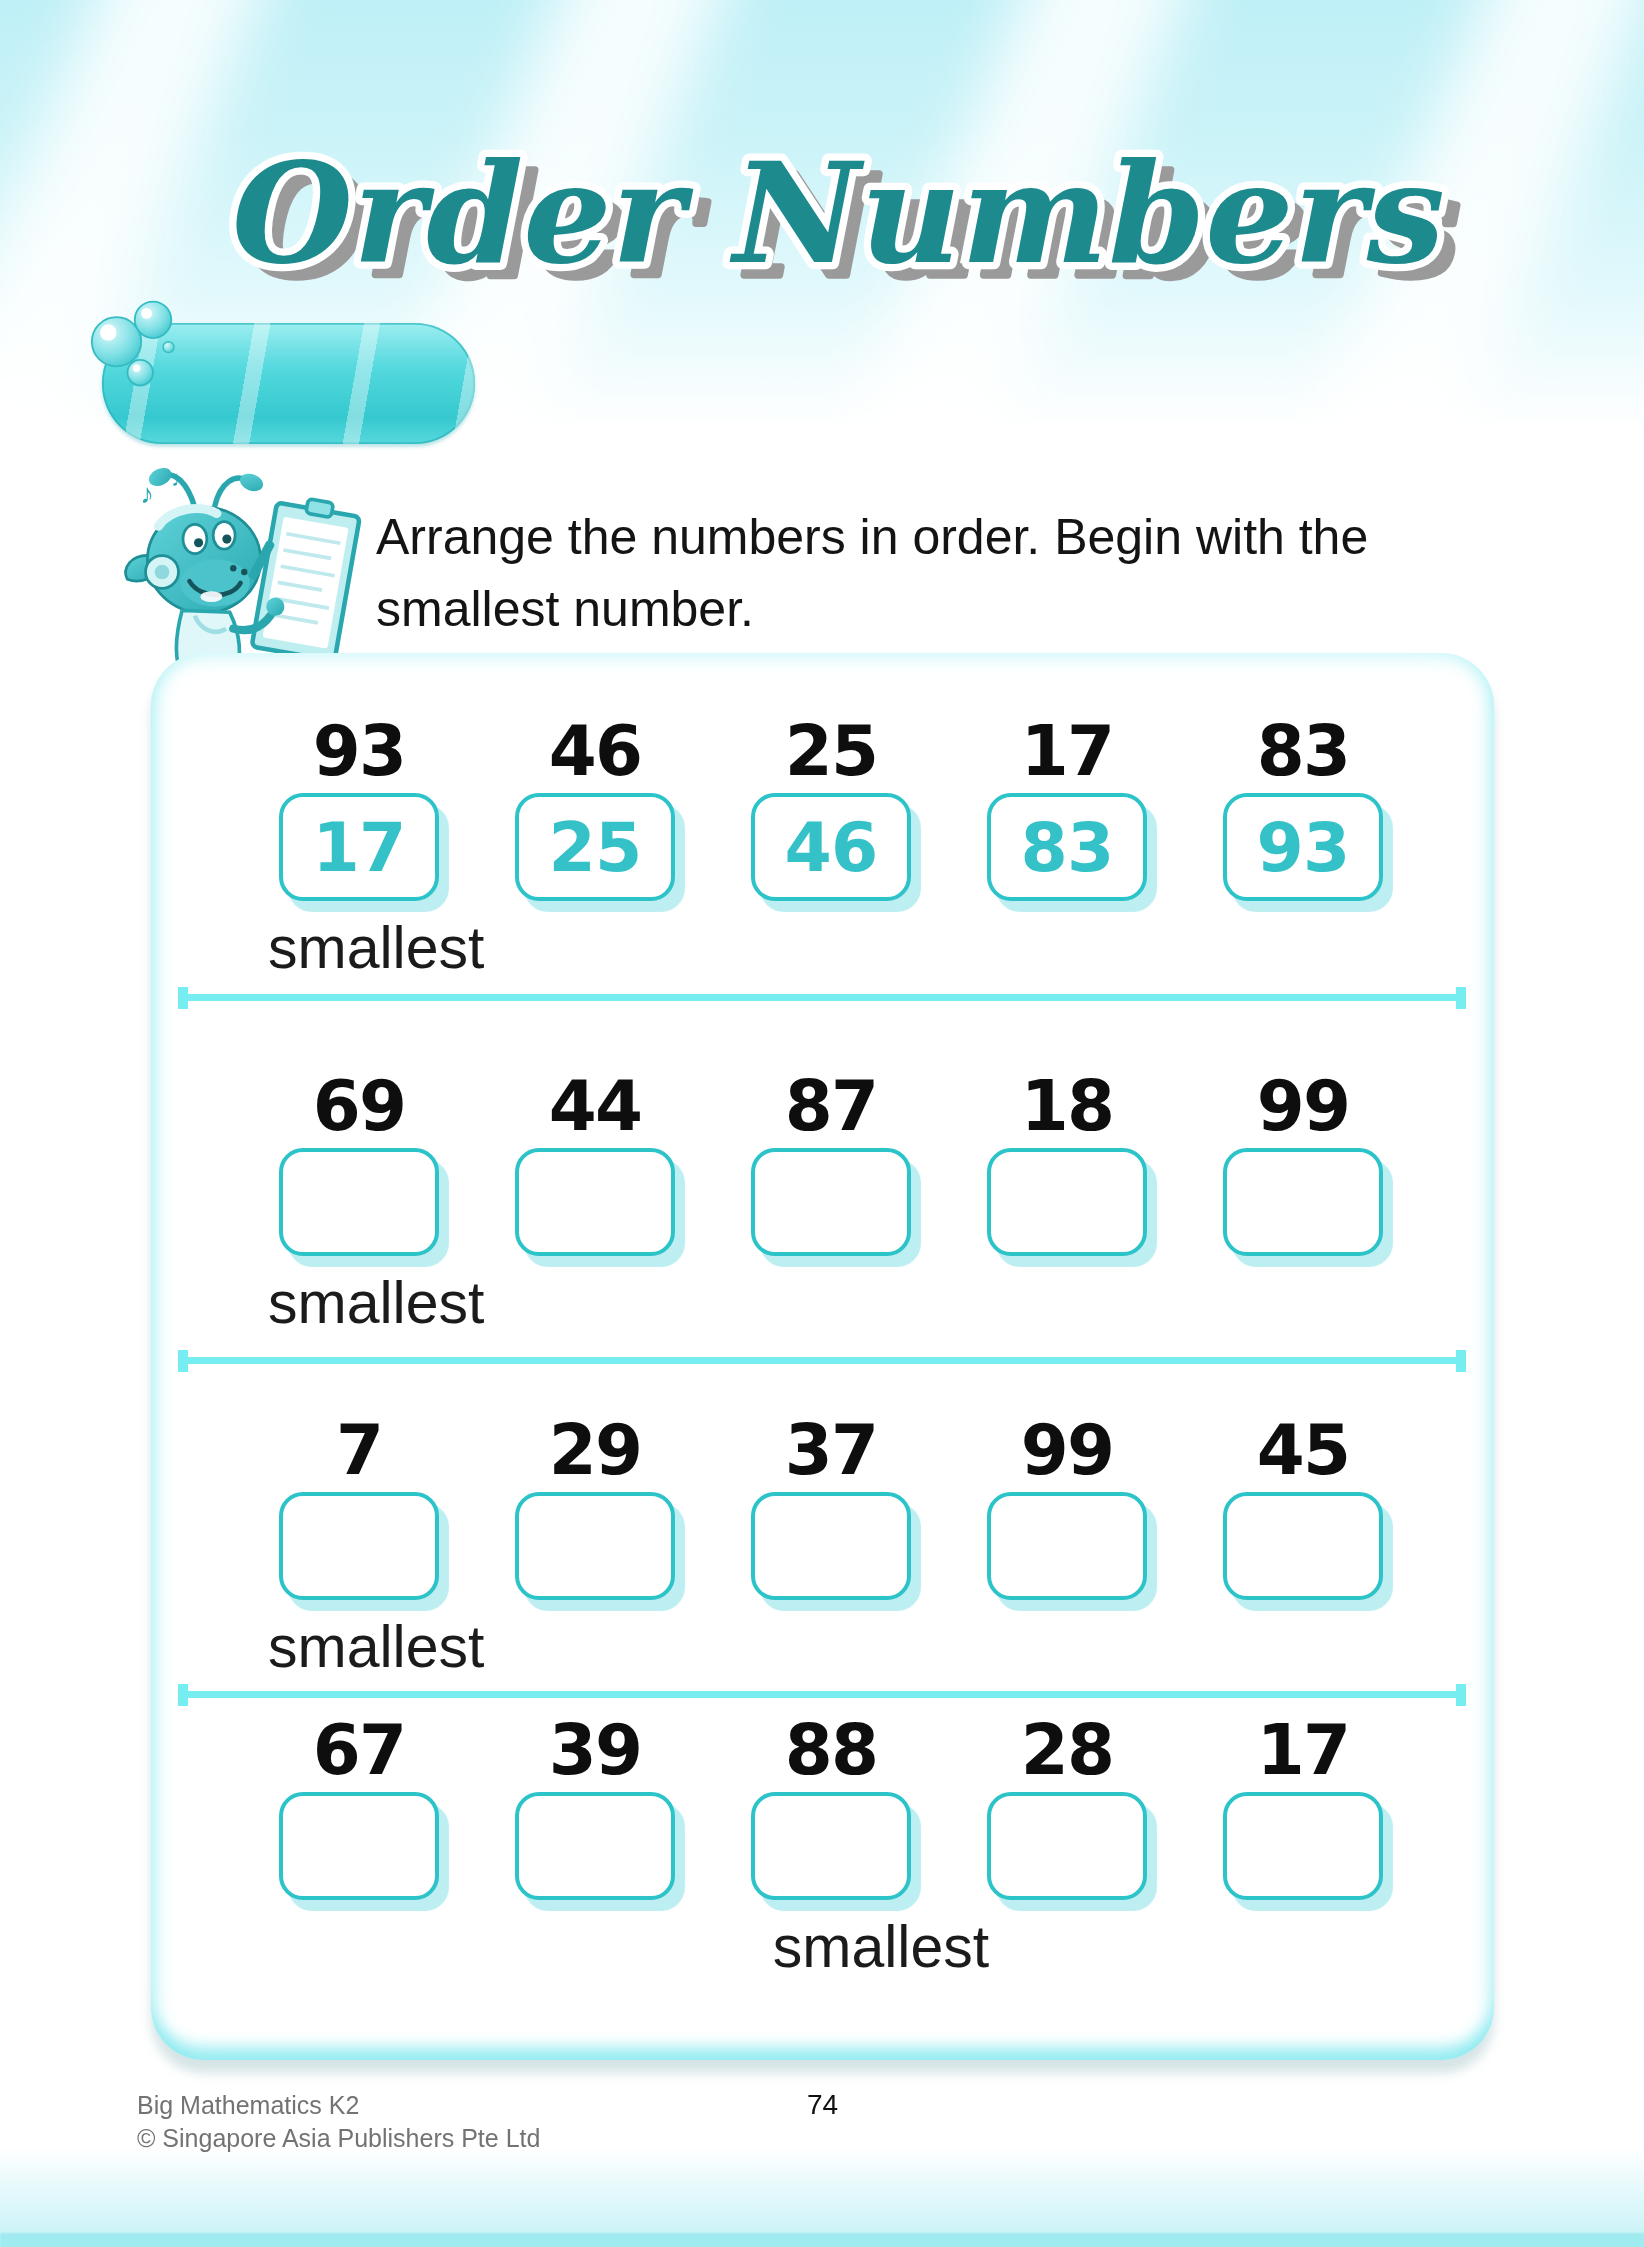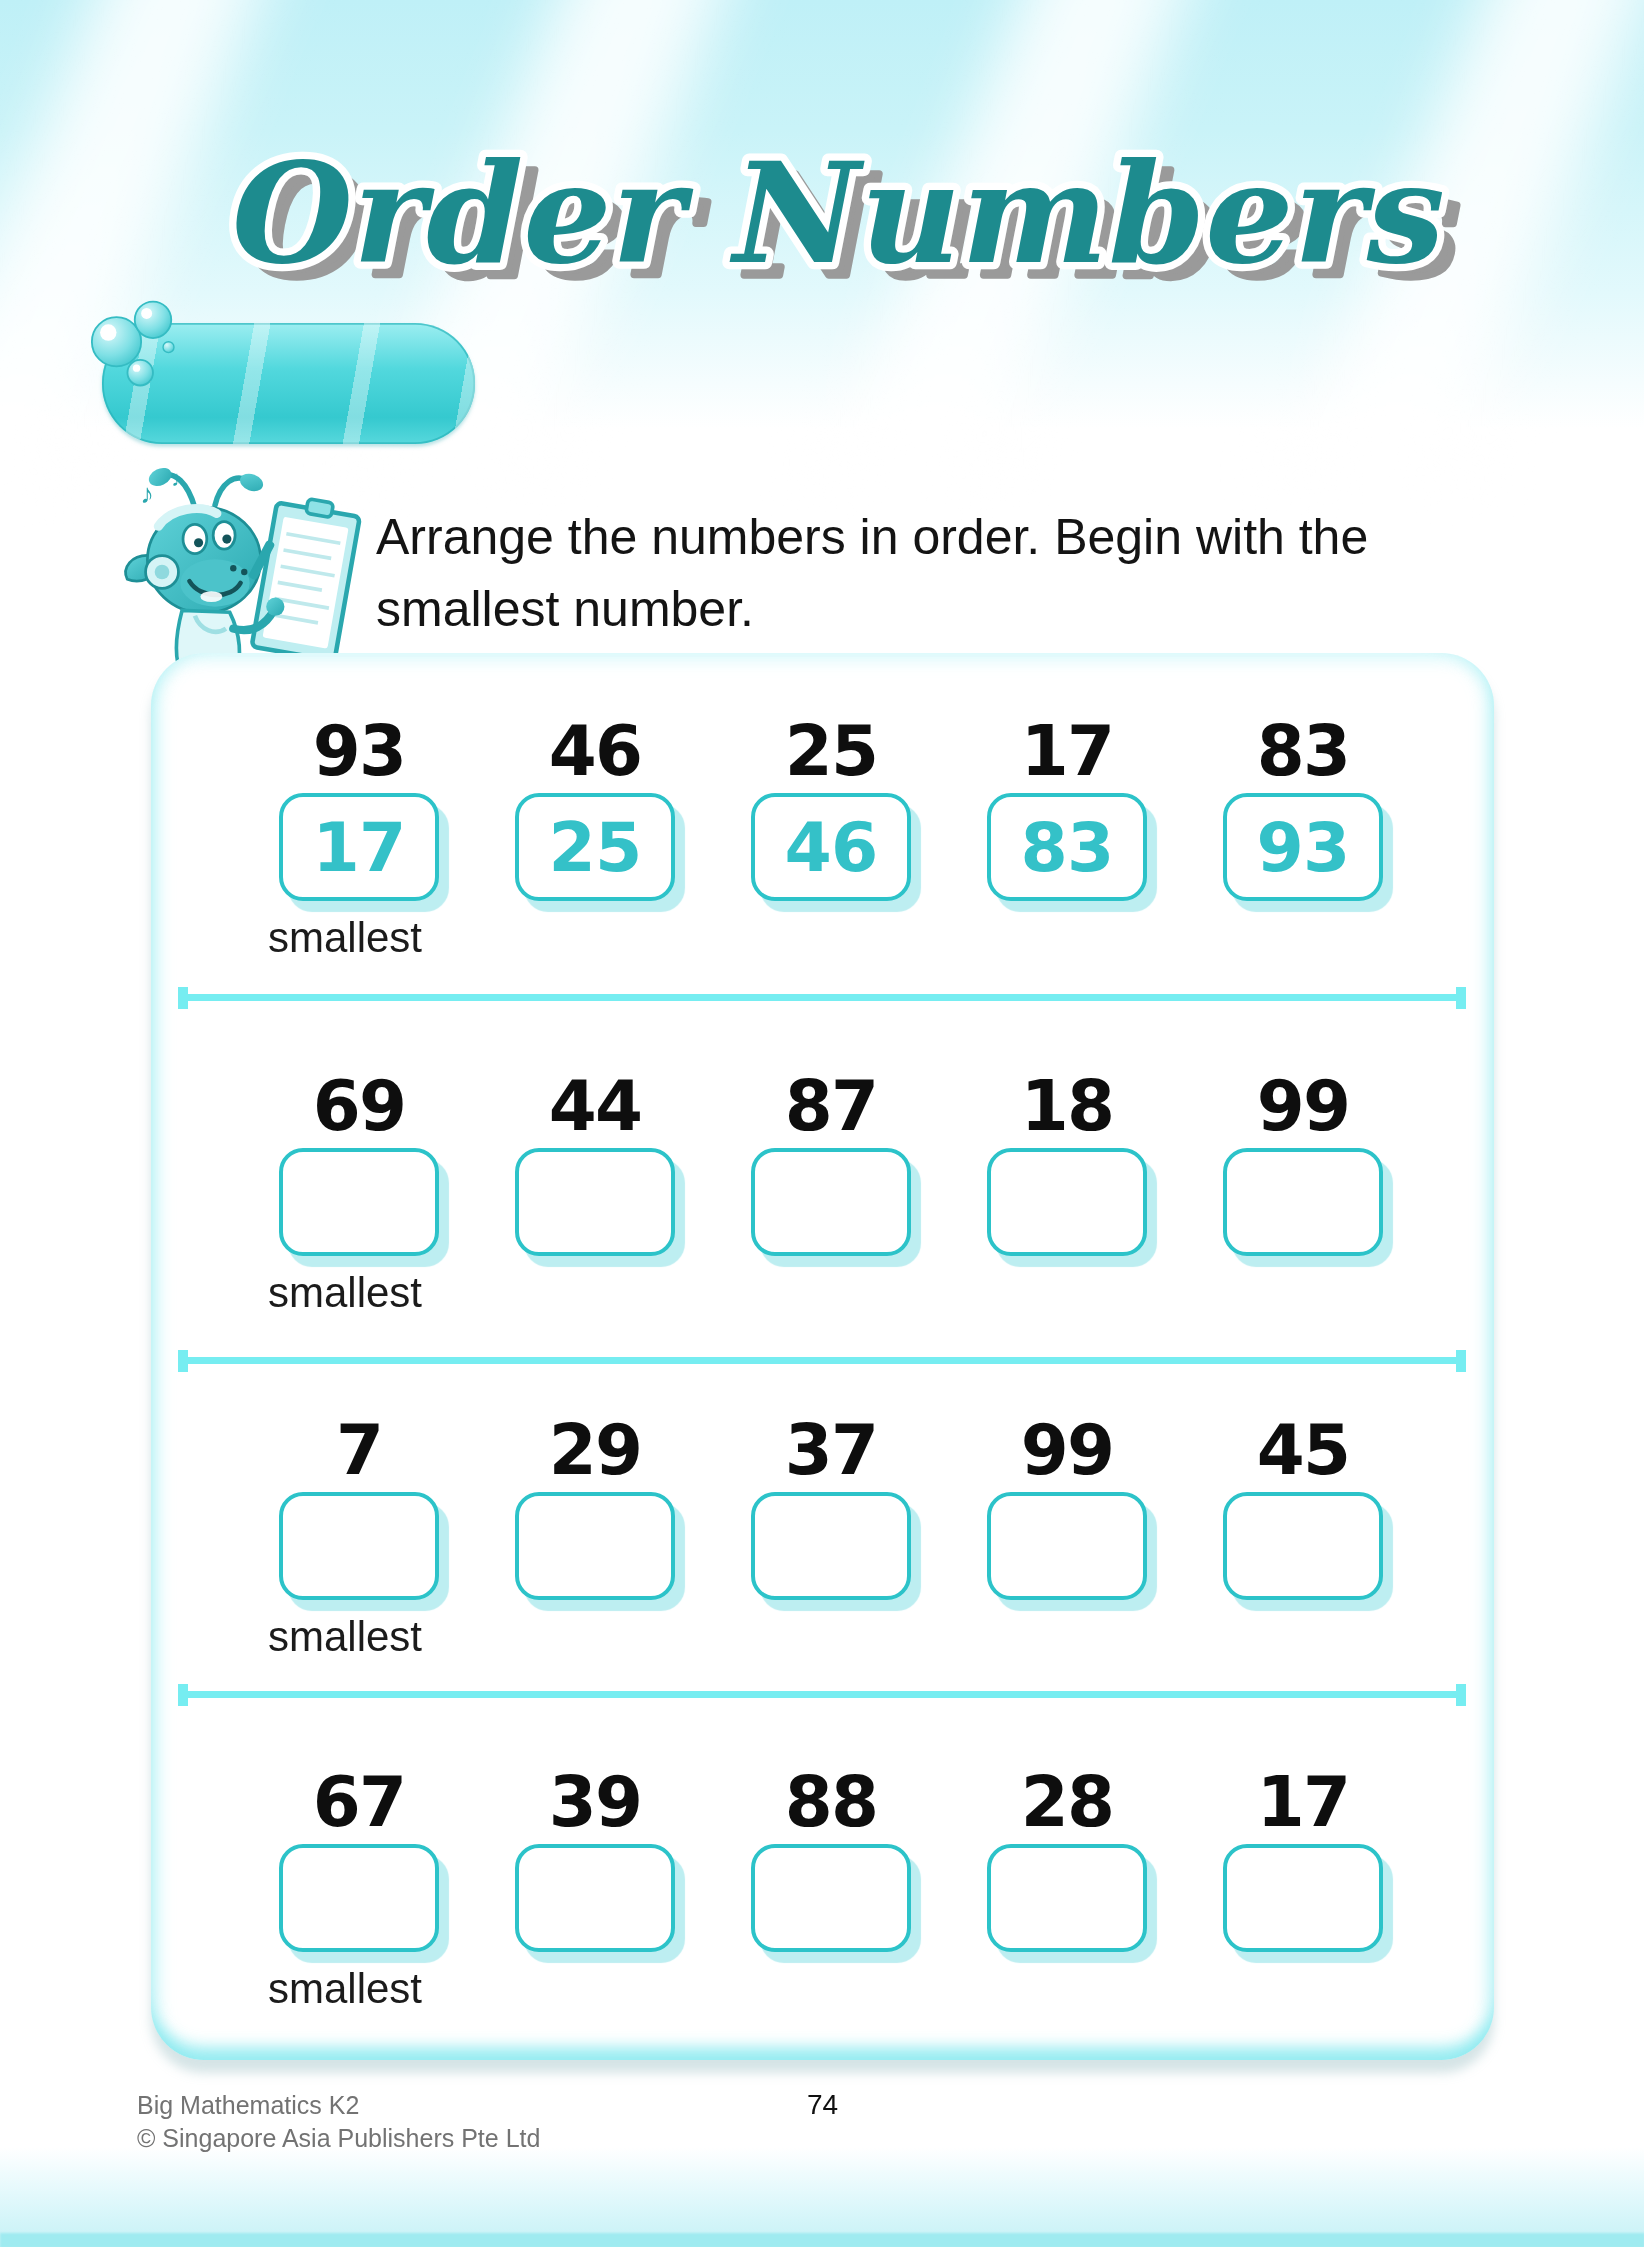--- a/index.html
+++ b/index.html
@@ -62,40 +62,40 @@
     position:absolute;left:151px;top:653px;width:1343px;height:1407px;
     background:#ffffff;border-radius:53px;
     box-shadow:
       inset 0 -18.3px 14.6px -5.5px rgba(122,231,237,.78),
       inset 18.3px 0 16.4px -11px rgba(170,240,245,.6),
       inset -18.3px 0 16.4px -11px rgba(170,240,245,.6),
       inset 0 18.3px 16.4px -11px rgba(205,246,250,.7),
       0 12.8px 11px rgba(145,185,190,.38);
   }
   .row{position:absolute;left:0;width:1343px;}
-  .row-1{top:55px;} .row-2{top:410px;} .row-3{top:754px;} .row-4{top:1106px;}
+  .row-1{top:55px;} .row-2{top:410px;} .row-3{top:754px;} .row-4{top:1054px;text-align:center;}
   .nums,.boxes{display:flex;gap:76px;padding-left:128px;}
   .num-cell{
     width:160px;height:85px;display:flex;align-items:center;justify-content:center;
     font-family:"DejaVu Sans", sans-serif;
     font-size:69px;font-weight:bold;color:#0e0e0e;letter-spacing:-1.8px;
   }
   .answer-box{
     width:160px;height:108px;box-sizing:border-box;
     border:4.6px solid #2cc3c9;border-radius:24px;background:#ffffff;
     box-shadow:9.1px 11px 0.9px #bdeef1;
     display:flex;align-items:center;justify-content:center;
   }
   .answer-value{
     font-family:"DejaVu Sans", sans-serif;
     font-size:68px;font-weight:bold;color:#34c1c8;letter-spacing:-0.9px;
   }
   .small-label{
     margin-top:12.8px;padding-left:117px;
-    font-size:42px;color:#1b1b1b;letter-spacing:0;
+    font-size:59px;color:#1b1b1b;letter-spacing:0;
   }
   .divider{
     position:absolute;left:27.4px;width:1288px;height:7.3px;background:#76edf1;
   }
   .divider::before,.divider::after{
     content:"";position:absolute;top:-7.3px;width:10px;height:22px;background:#76edf1;
   }
   .divider::before{left:0;} .divider::after{right:0;}
   .div-1{top:341px;} .div-2{top:704px;} .div-3{top:1038px;}
   

